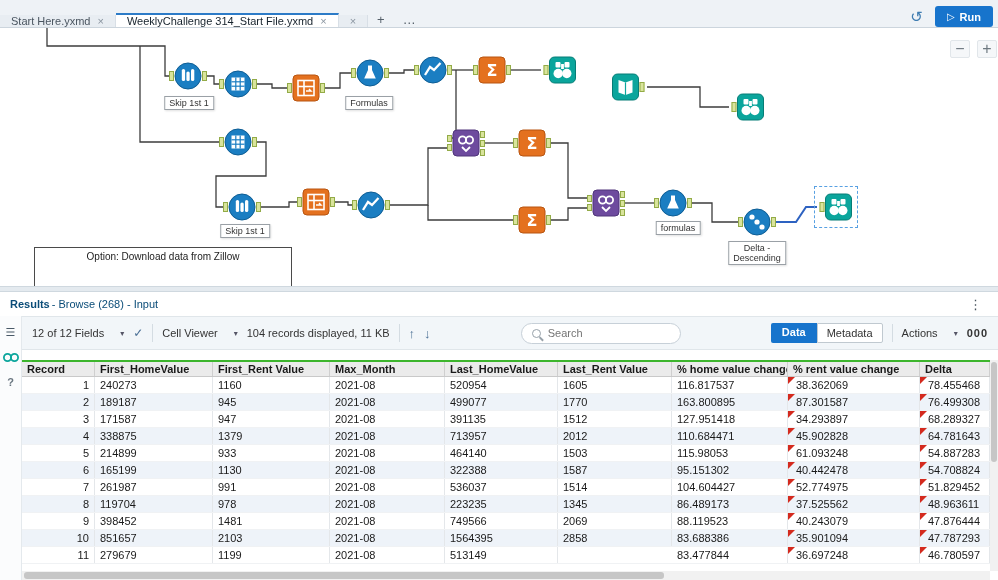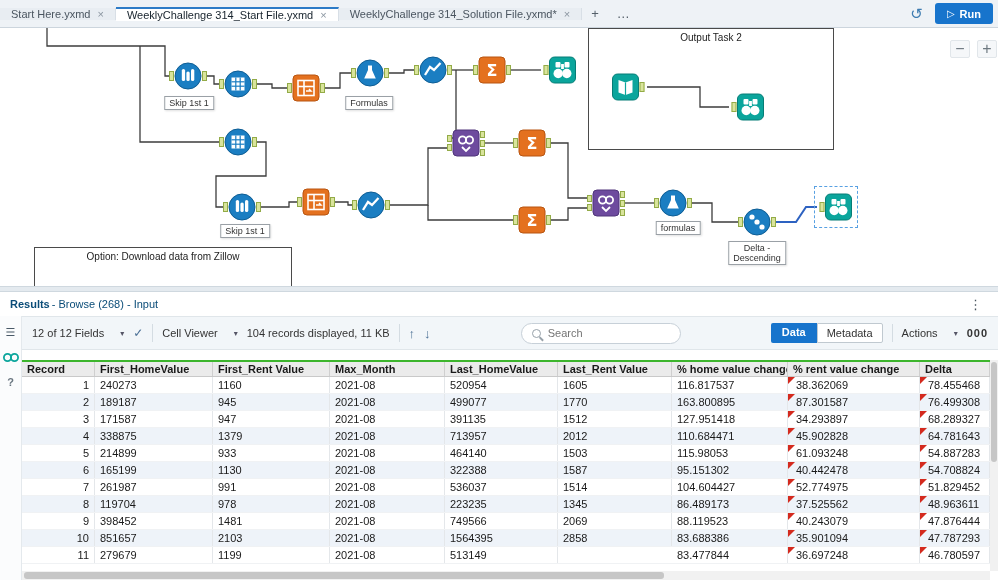--- a/index.html
+++ b/index.html
@@ -1,21 +1,21 @@
 <!DOCTYPE html>
 <html><head>
 <meta charset="utf-8">
 <style>
   * { margin:0; padding:0; box-sizing:border-box; }
   body { font-family:"Liberation Sans", sans-serif; background:#fff; }
   .screen { position:relative; width:998px; height:580px; overflow:hidden; background:#fff; }
 
   
   .tabbar { position:absolute; top:0; left:0; width:998px; height:28px; background:#eef2f6;
-            border-bottom:1px solid #ccd5dd; display:flex; align-items:center; }
+            border-bottom:1px solid #ccd5dd; display:flex; align-items:flex-end; }
   .tab { display:flex; align-items:center; gap:7px; padding:0 11px; font-size:11px; color:#4a5560;
          border-right:1px solid #d8dfe6; background:#e8edf2; cursor:default; }
   .tab.active { background:#fff; color:#16222c; border-top:2px solid #2c7bc7; }
   .tab .close { color:#8a95a0; font-size:11px; }
   .tab-plus, .tab-more { display:flex; align-items:center; padding:0 9px; color:#55606a; font-size:13px; }
   .run-area { margin-left:auto; display:flex; align-items:center; gap:12px; padding-right:5px; }
   .history-icon { color:#3e7cb1; font-size:15px; }
   .run-btn { background:#1774cc; color:#fff; font-size:11px; font-weight:bold; height:21px;
              padding:0 12px; border-radius:3px; display:flex; align-items:center; gap:5px; }
   .run-btn .play { font-size:10px; font-weight:normal; }
@@ -101,39 +101,35 @@
   <div class="tabbar">
     <div class="tab">
       <span>Start Here.yxmd</span>
       <span class="close">×</span>
     </div>
     <div class="tab active">
       <span>WeeklyChallenge 314_Start File.yxmd</span>
       <span class="close">×</span>
     </div>
     <div class="tab">
-      <span>WeeklyChallenge 314_Solution File.yxmd*</span>
       <span class="close">×</span>
     </div>
     <div class="tab-plus">+</div>
     <div class="tab-more">…</div>
     <div class="run-area">
       <span class="history-icon">↺</span>
       <div class="run-btn">
         <span class="play">▷</span>
         <span>Run</span>
       </div>
     </div>
   </div>
 
   <div class="canvas">
 
-    <div class="container-box" style="left:588px; top:0; width:246px; height:122px;">
-      <div class="container-title">Output Task 2</div>
-    </div>
 
     <div class="comment-box" style="left:34px; top:219px; width:258px; height:60px;">
       <span>Option: Download data from Zillow</span>
     </div>
 
     <svg class="wires" width="998" height="258" viewBox="0 0 998 258">
       <g fill="none" stroke="#3c3c3c" stroke-width="1.3">
         <polyline points="47,0 47,18 165,18 165,48 169,48"></polyline>
         <polyline points="140,18 140,114 219,114"></polyline>
         <polyline points="257,114 266,114 266,148 216,148 216,179 223,179"></polyline>

